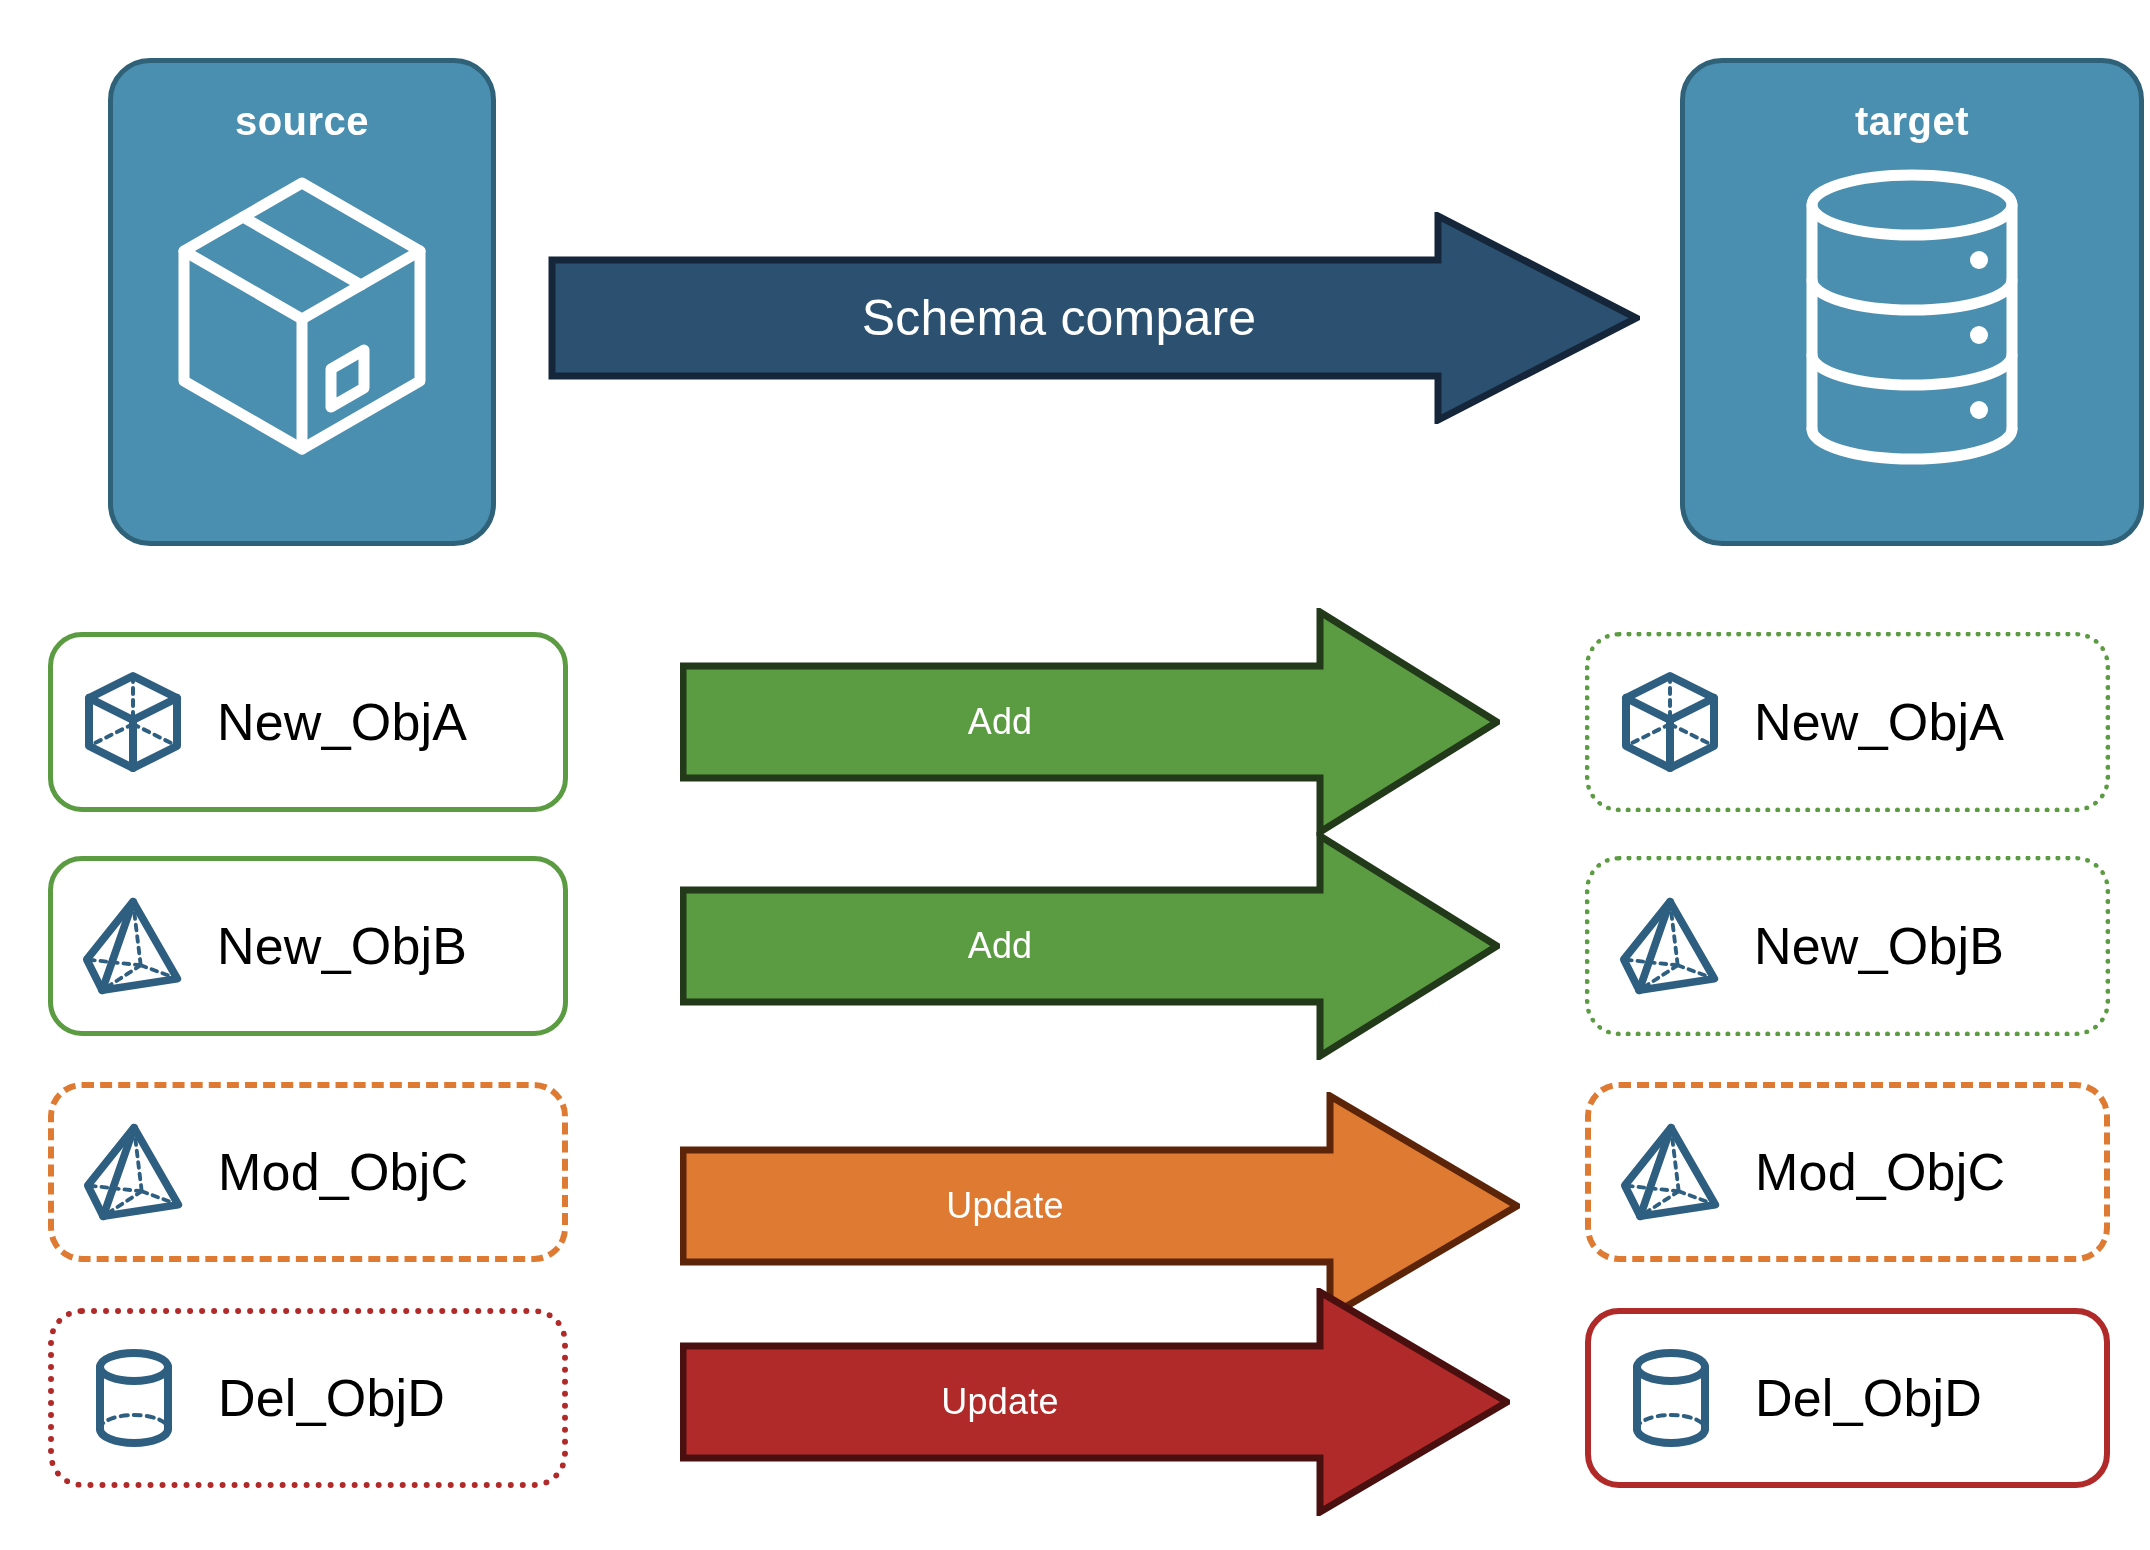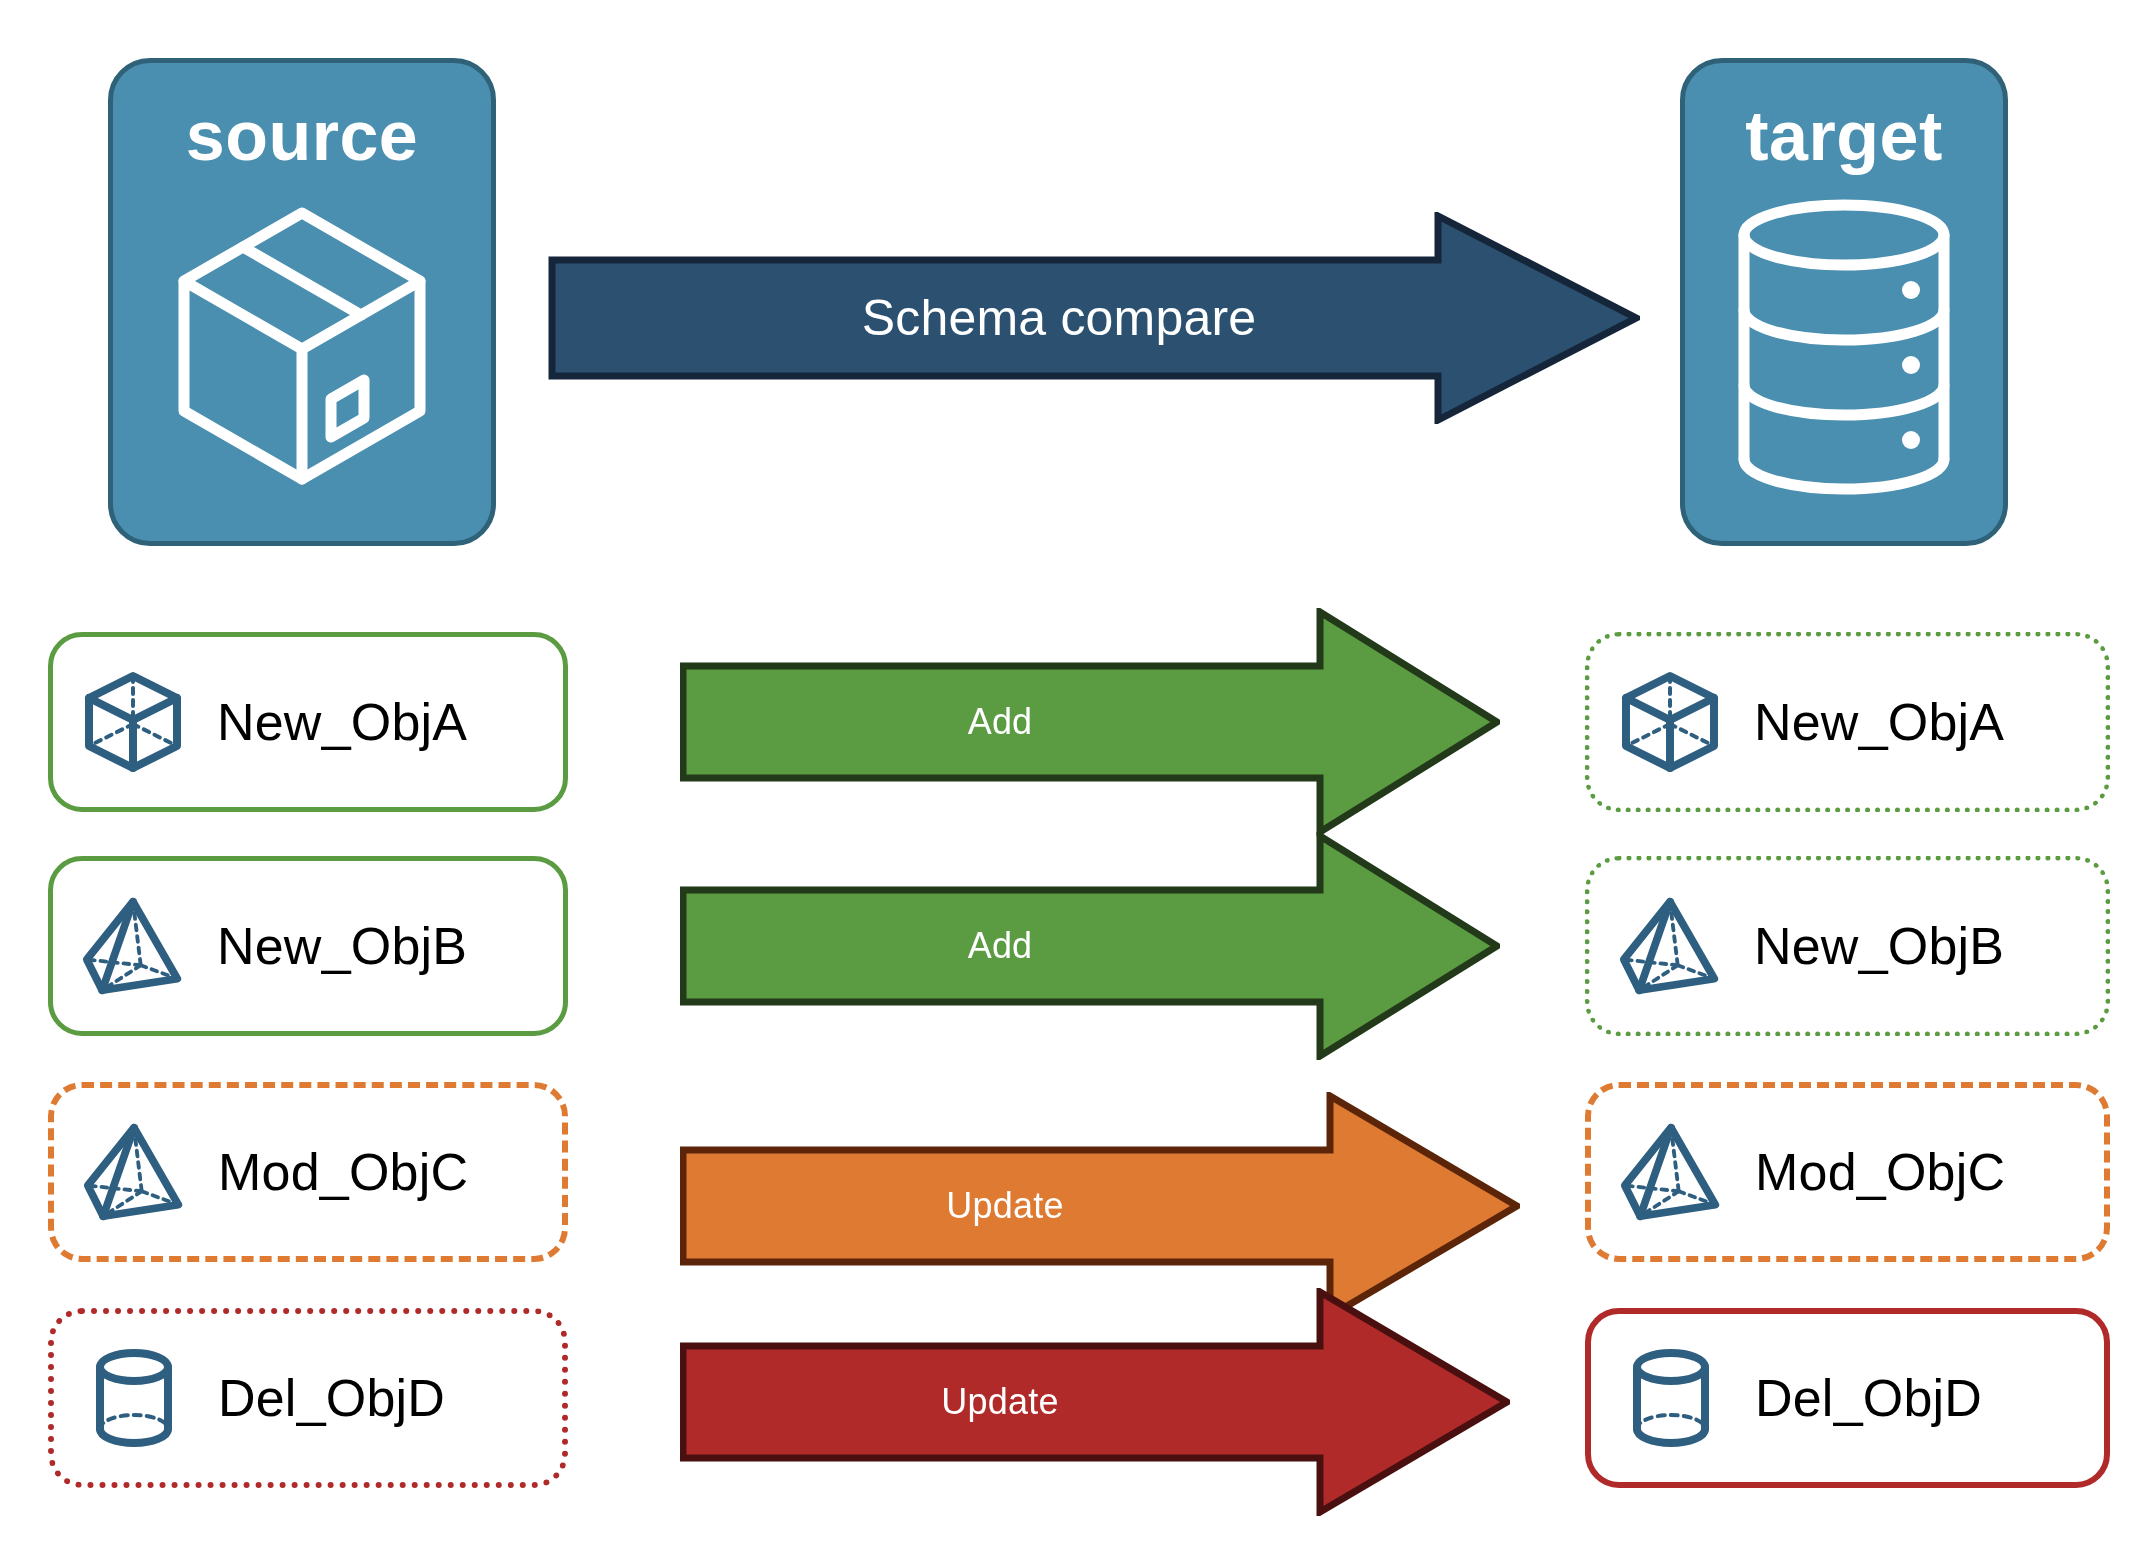--- a/index.html
+++ b/index.html
@@ -15,21 +15,21 @@
 
   
   .endpoint {
     position:absolute;
     border-radius:42px;
     display:flex;
     flex-direction:column;
     align-items:center;
   }
   .endpoint-title {
-    font-size:70px;
+    font-size:40px;
     font-weight:bold;
     color:#ffffff;
     letter-spacing:0.5px;
     margin-top:38px;
     line-height:1;
   }
   .endpoint-icon { margin-top:26px; }
 
   
   .bigarrow {
@@ -96,21 +96,21 @@
           <path d="M134 16 L252 84 L252 214 L134 282 L16 214 L16 84 Z"></path>
           <path d="M16 84 L134 152 L252 84"></path>
           <path d="M134 152 L134 282"></path>
           <path d="M75 50 L193 118"></path>
           <path d="M163 202 L196 183 L196 221 L163 240 Z"></path>
         </g>
       </svg>
     </div>
   </div>
 
-  <div class="endpoint" style="left:1680px; top:58px; width:328px; height:488px; background:#4A8FB0; border:5px solid #2F6279;">
+  <div class="endpoint" style="left:1680px; top:58px; width:464px; height:488px; background:#4A8FB0; border:5px solid #2F6279;">
     <div class="endpoint-title">target</div>
     <div class="endpoint-icon">
       <svg width="238" height="300" viewBox="0 0 238 300">
         <g fill="none" stroke="#FFFFFF" stroke-width="11" stroke-linejoin="round" stroke-linecap="round">
           <ellipse cx="119" cy="38" rx="100" ry="30"></ellipse>
           <path d="M19 38 L19 262"></path>
           <path d="M219 38 L219 262"></path>
           <path d="M19 262 a100 30 0 0 0 200 0"></path>
           <path d="M19 113 a100 30 0 0 0 200 0"></path>
           <path d="M19 188 a100 30 0 0 0 200 0"></path>

